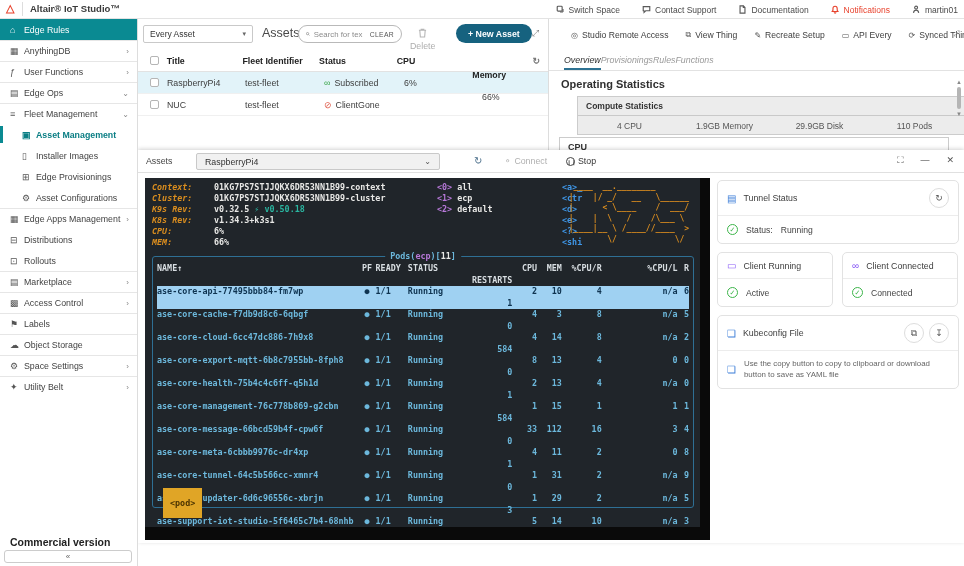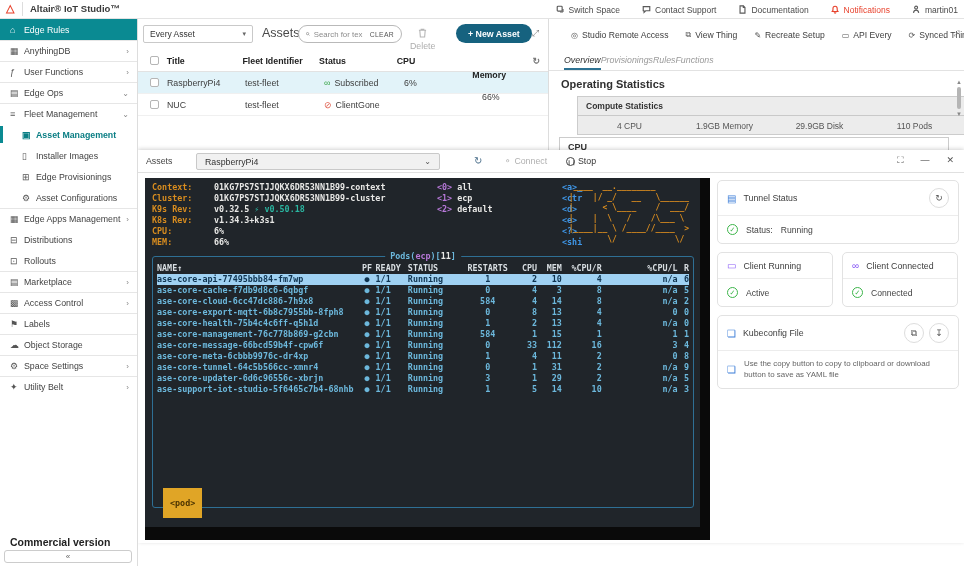--- a/index.html
+++ b/index.html
@@ -88,29 +88,29 @@
   .pause-ic { display:inline-block; width:9px; height:9px; border:1px solid #444; border-radius:50%; font-size:5px; line-height:8px; text-align:center; color:#444; letter-spacing:.5px; }
   #term-win-icons { position:absolute; right:10px; top:5px; display:flex; gap:17px; font-size:9px; color:#555; }
   #term-win-icons span { cursor:pointer; }
 
   
   #term-outer { position:absolute; left:7px; top:28px; width:565px; height:362px; background:#0a0a0a; }
   #term-screen { position:absolute; left:0; top:0; width:555px; height:349px; background:#20252a; padding:4px 0 0 7px; font-family:"DejaVu Sans Mono",monospace; font-size:8.4px; line-height:11px; font-weight:bold; overflow:hidden; }
   .trm-orange { color:#d98d1f; } .trm-white { color:#e8e8e6; } .trm-purple { color:#b678d8; }
   .trm-blue { color:#3f97e8; } .trm-cyan { color:#6cb8dc; } .trm-green { color:#2ab5a0; }
   #term-head-block { position:relative; display:flex; }
-  #info-col { width:285px; } .info-line .lbl { display:inline-block; width:62px; }
+  #info-col { width:285px; } .info-line .lbl { display:inline-block; width:62px;font-style:italic; }
   #ns-col { width:125px; } #cmd-col { width:50px; overflow:hidden; }
   #k9s-logo { position:absolute; right:6px; top:0; color:#d98d1f; font-size:8px; line-height:10.5px; white-space:pre; text-align:left; }
   #pods-box { position:relative; margin:8px 6px 0 0; height:252px; border:1px solid #2e6f94; border-radius:3px; padding:6px 4px 0 4px; }
   #pods-title { position:absolute; top:-6px; left:50%; transform:translateX(-50%); background:#20252a; padding:0 5px; white-space:nowrap; }
   .pod-row { display:flex; white-space:pre; }
   .pod-row.sel { background:#9fd1f2; } .pod-row.sel span { color:#0e3350 !important; }
   .pc-name { width:212px; overflow:hidden; } .pc-pf { width:18px; text-align:center; }
-  .pc-ready { width:34px; } .pc-status { width:58px; } .pc-restarts { width:52px; text-align:center; }
+  .pc-ready { width:34px; } .pc-status { width:58px; } .pc-restarts { width:52px; text-align:right;margin-top:12px; }
   .pc-cpu { width:26px; text-align:right; } .pc-mem { width:26px; text-align:right; }
   .pc-cpur { width:42px; text-align:right; } .pc-cpul { width:42px; text-align:right;margin-left:36px; } .pc-r { width:12px; text-align:right; overflow:hidden; }
   .pod-head span { color:#d8dee2; }
   #crumb { position:absolute; left:18px; bottom:22px; background:#e0a526; color:#4a3300; font-family:"DejaVu Sans Mono",monospace; font-size:8.4px; font-weight:bold; padding:10px 7px; }
   #term-scrollstrip { position:absolute; right:0; top:0; width:10px; height:362px; background:#0a0a0a; }
 
   
   #cards { position:absolute; left:579px; top:30px; width:242px; }
   .card { background:#fff; border:1px solid #e2e2e2; border-radius:5px; overflow:hidden; }
   .card-head { display:flex; align-items:center; gap:7px; padding:7px 9px; border-bottom:1px solid #ececec; }

